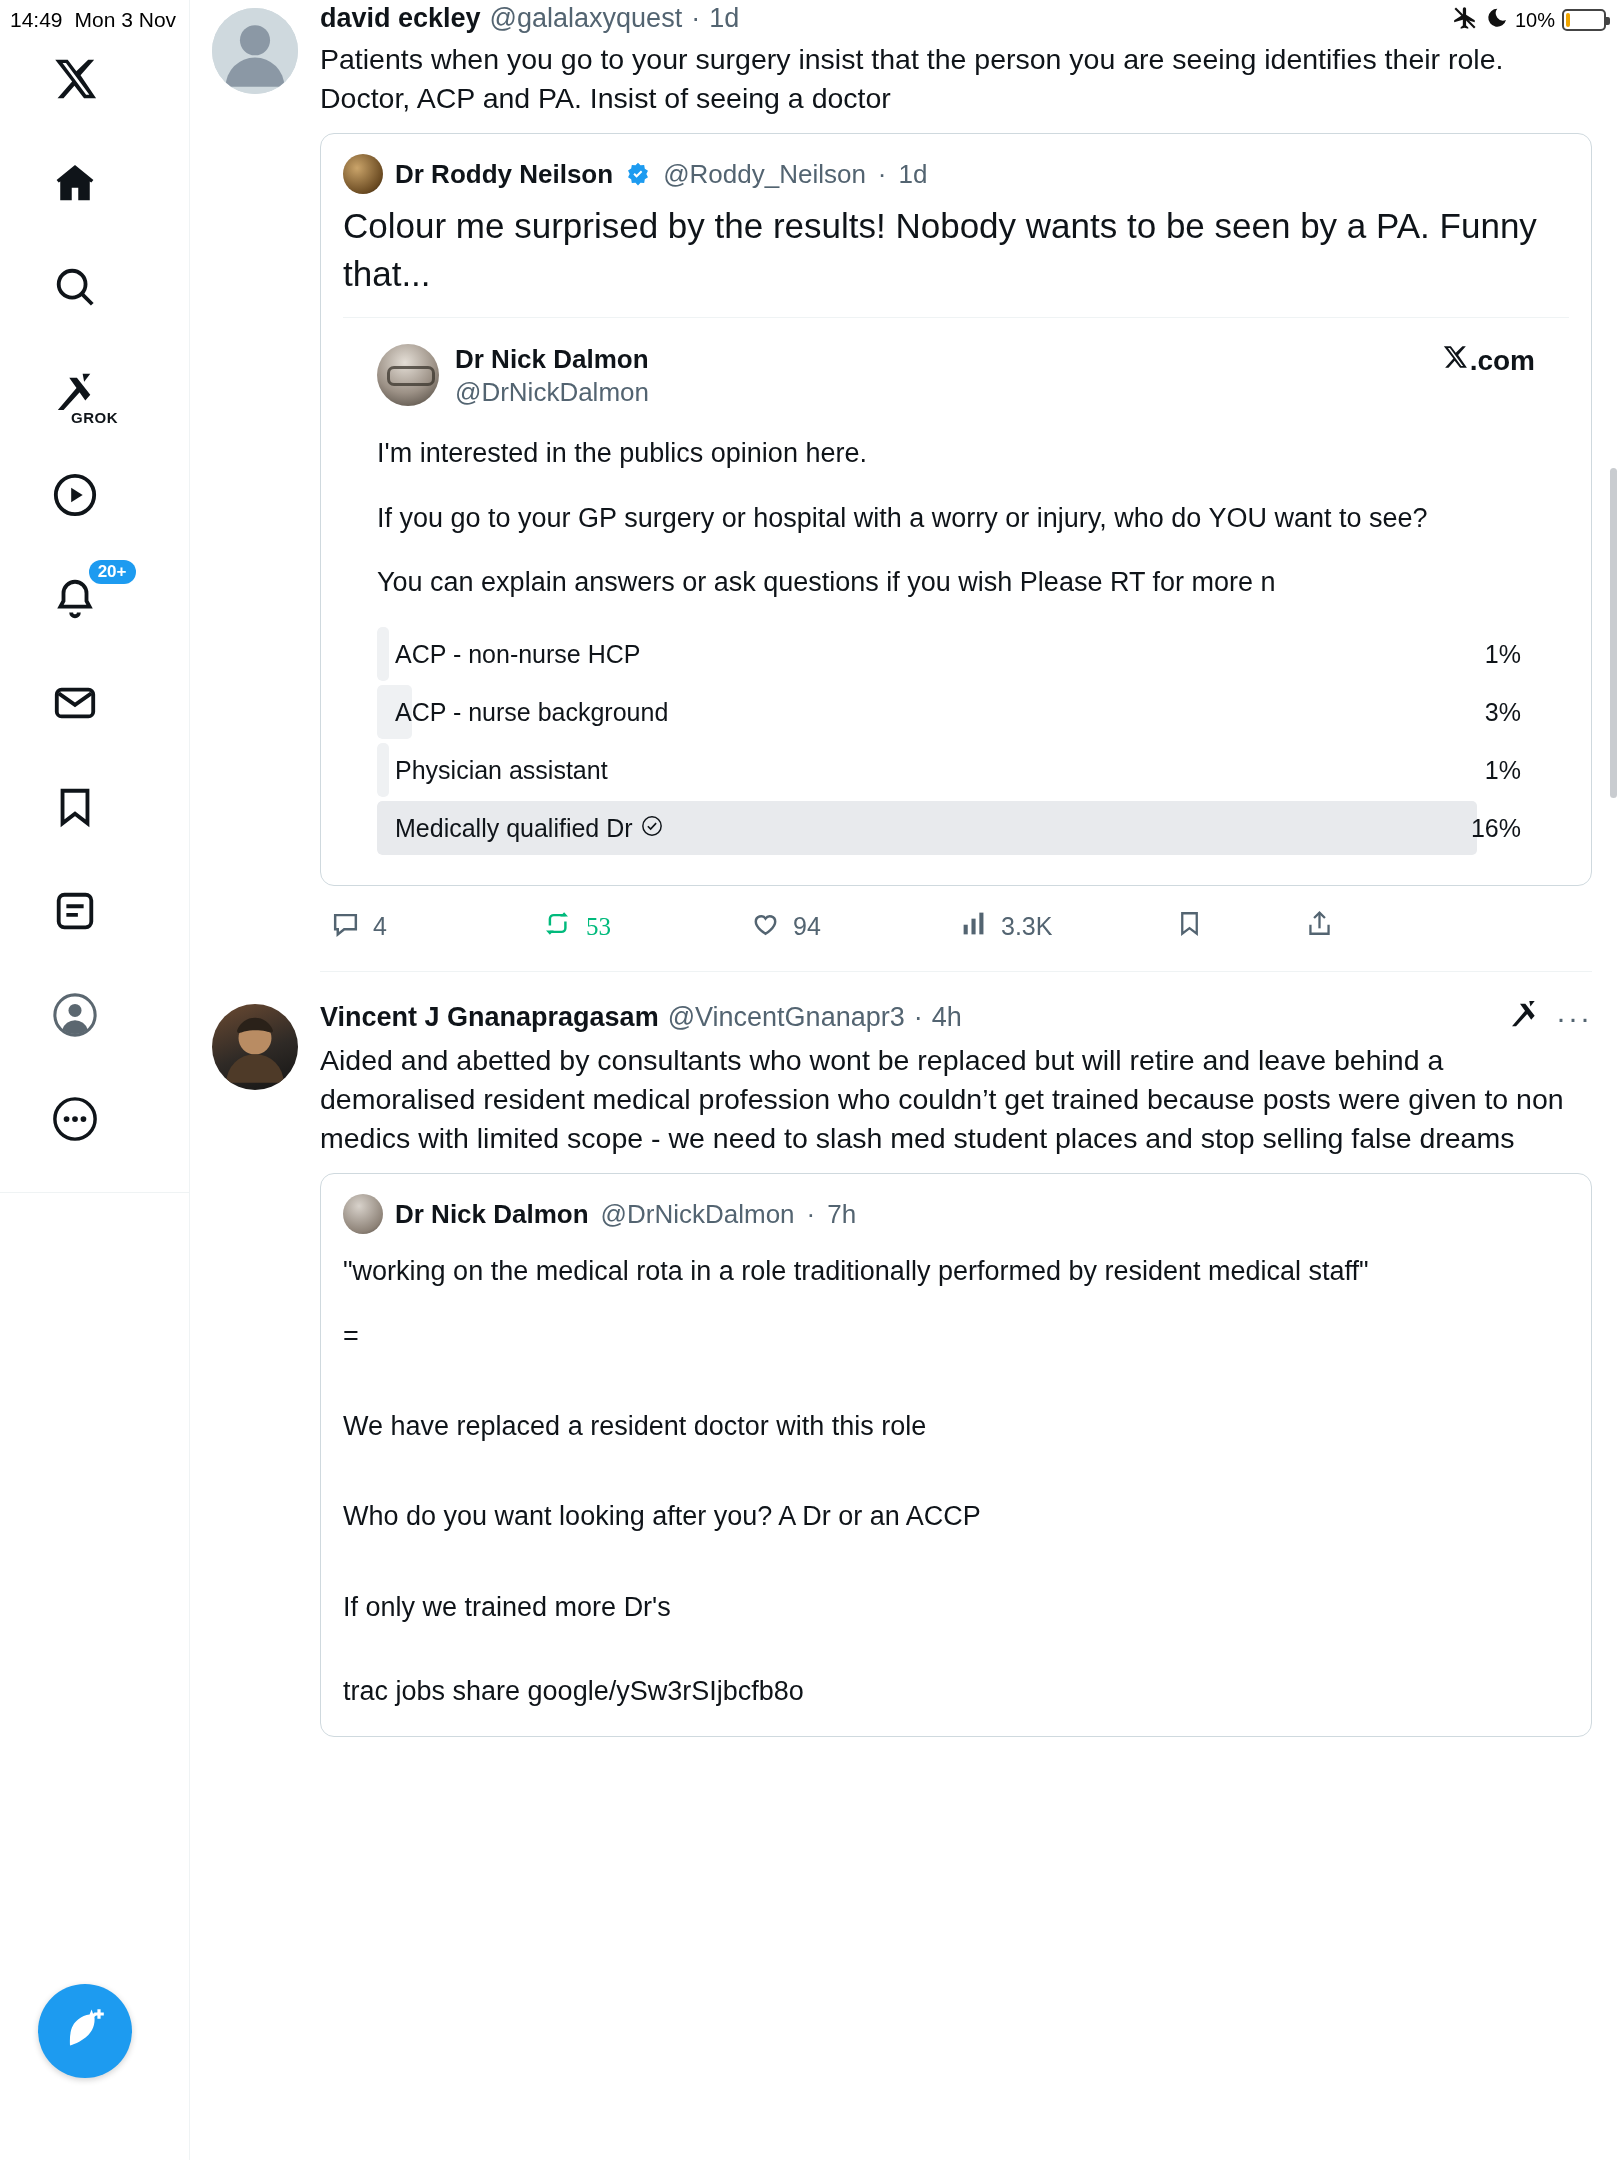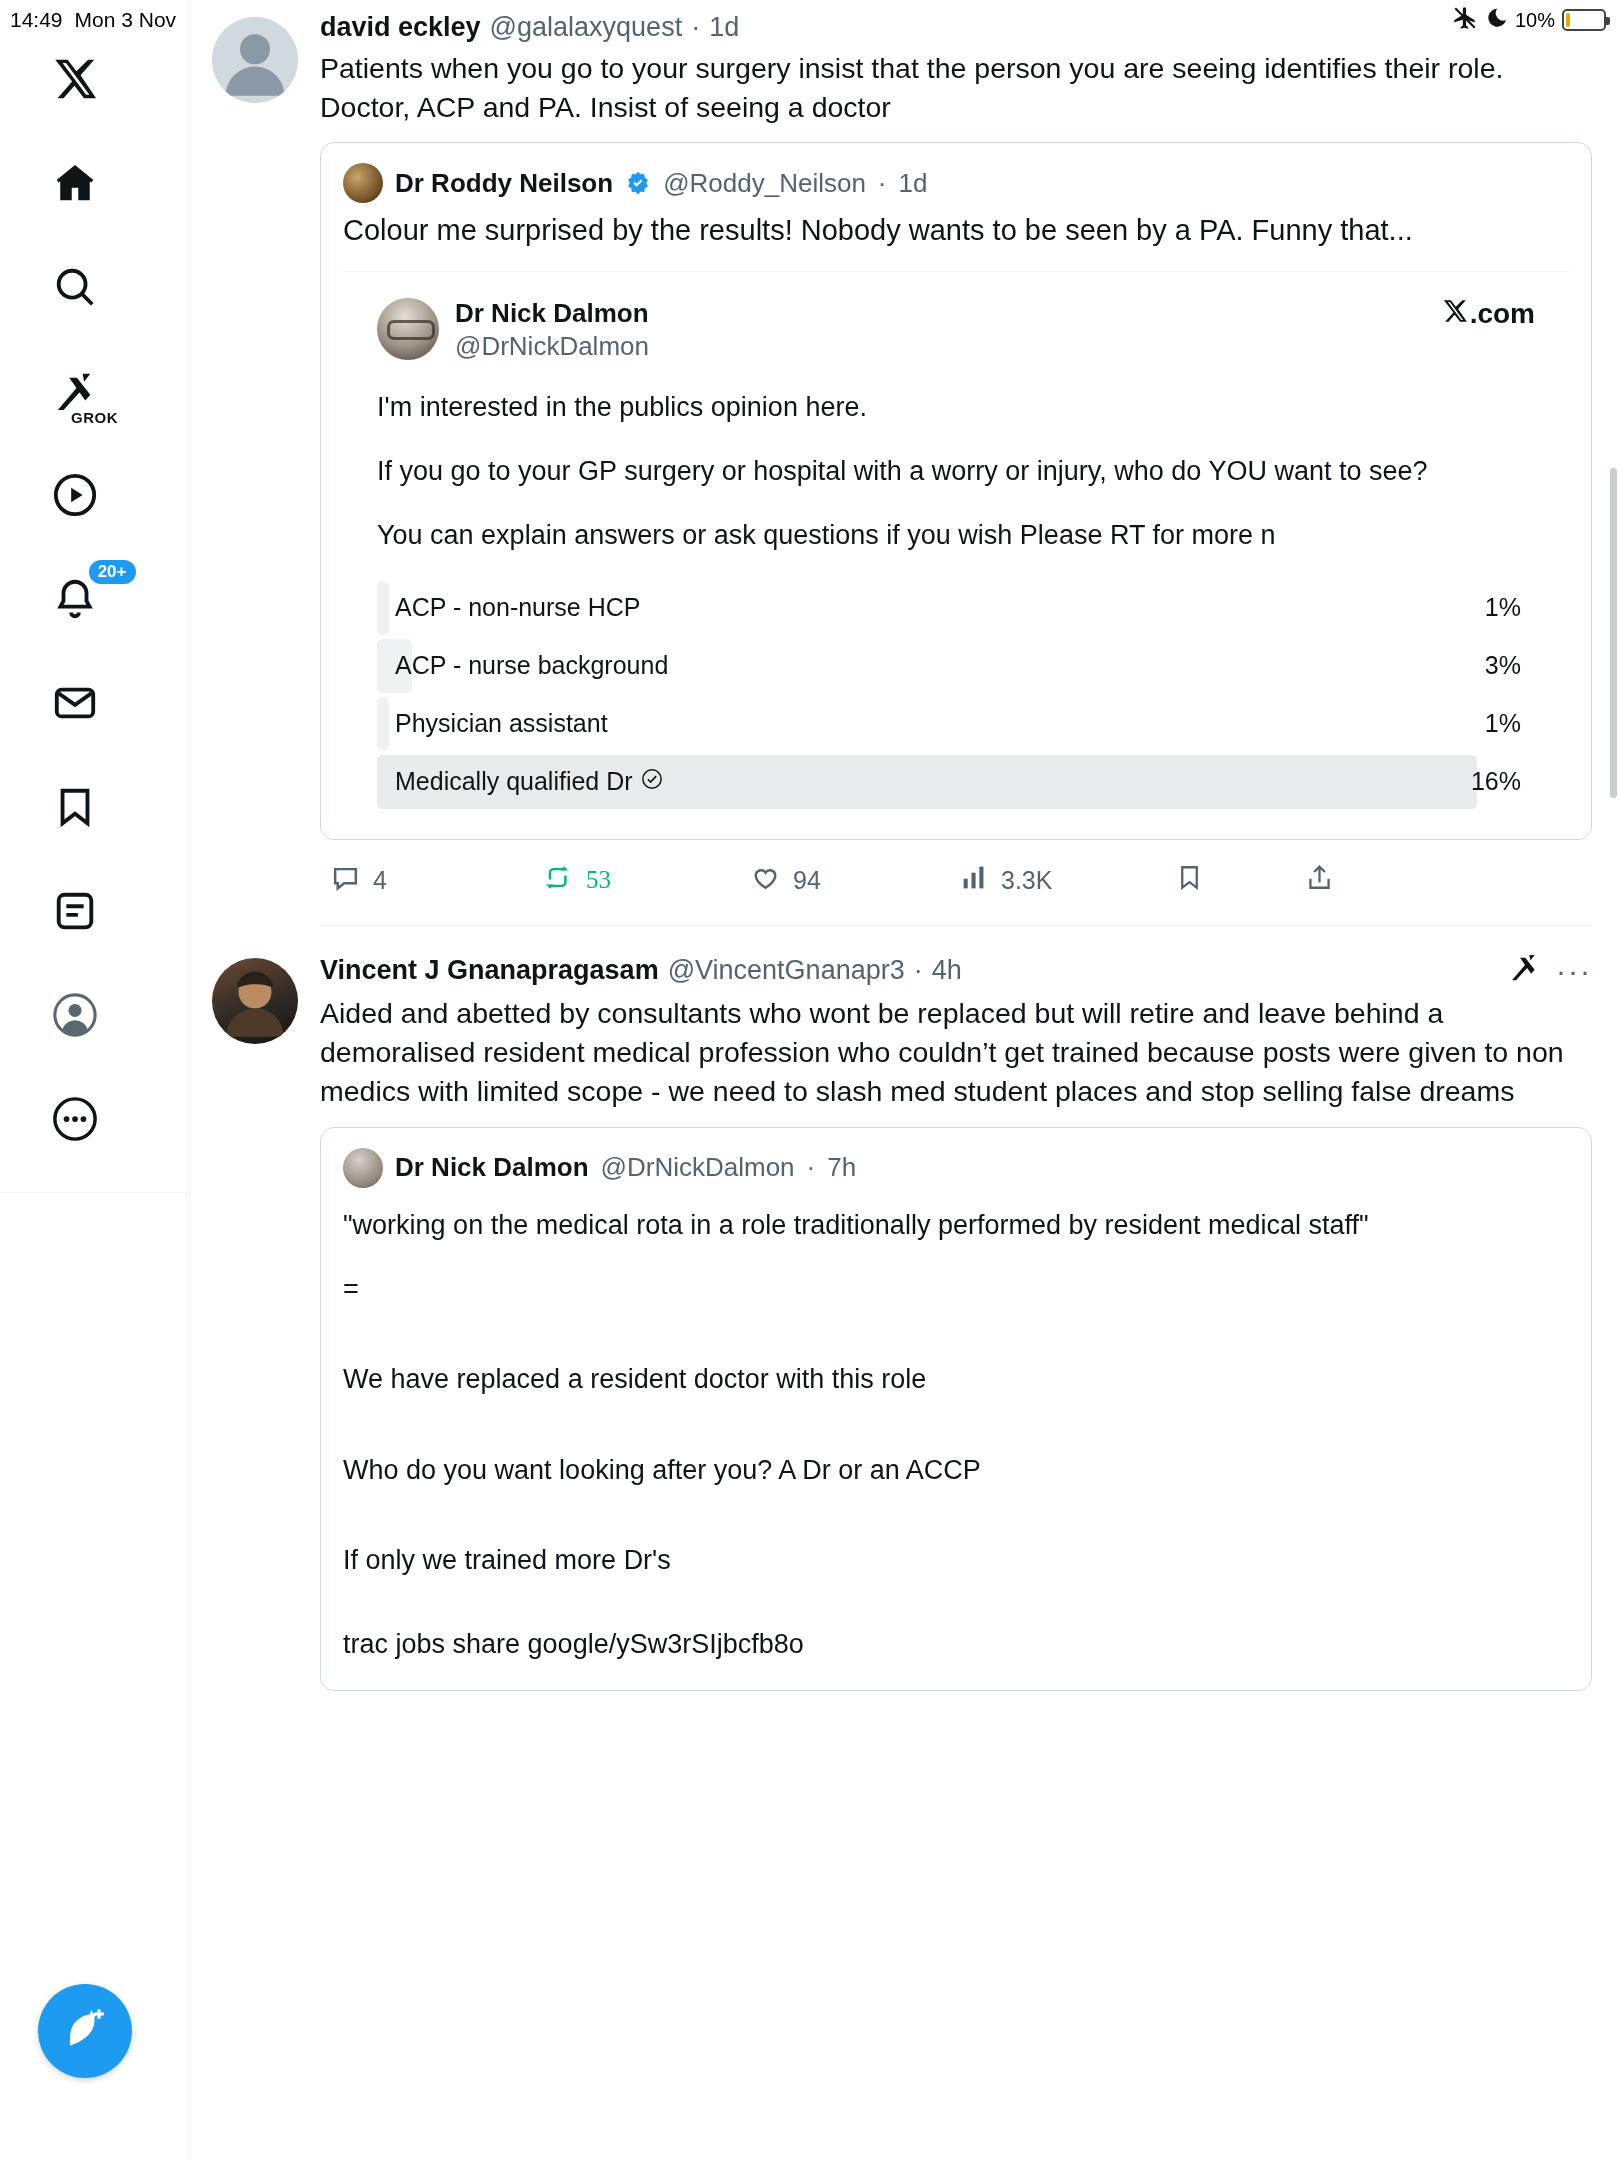--- a/index.html
+++ b/index.html
@@ -96,21 +96,21 @@
 
   
   .quote-card {
     margin: 16px 0 0 0; border: 1px solid #cfd9de; border-radius: 14px; overflow: hidden;
   }
   .quote-head { display: flex; align-items: center; gap: 12px; padding: 20px 22px 0 22px; font-size: 26px; }
   .qavatar { width: 40px; height: 40px; border-radius: 50%; flex: 0 0 40px; }
   .qavatar.roddy { background: radial-gradient(circle at 35% 35%, #caa46a, #6b4b22 70%, #2b1d0c); }
   .qavatar.nick  { background: radial-gradient(circle at 40% 30%, #d8d2cb, #8e8378 70%, #4c453d); }
   .verified { width: 26px; height: 26px; flex: 0 0 26px; }
-  .quote-text { font-size: 29px; line-height: 1.36; padding: 8px 22px 0 22px; white-space: pre-wrap; }
+  .quote-text { font-size: 35px; line-height: 1.36; padding: 8px 22px 0 22px; white-space: pre-wrap; }
 
   
   .inner-card { margin: 20px 22px 0 22px; border-top: 1px solid #eff3f4; }
   .inner-head { display: flex; align-items: flex-start; padding: 26px 34px 0 34px; }
   .inner-avatar {
     width: 62px; height: 62px; border-radius: 50%; flex: 0 0 62px; margin-right: 16px;
     background: radial-gradient(circle at 45% 30%, #e4ded6 0%, #9c9186 55%, #433c34 100%);
     position: relative; overflow: hidden;
   }
   .inner-avatar::after{
@@ -301,21 +301,21 @@
             <path fill="#fff" d="M18.2 2.1h1.6v1.6h1.6v1.6h-1.6v1.6h-1.6V5.3h-1.6V3.7h1.6z"></path>
           </svg>
       </span>
     </div>
   </div>
 
   <div class="main">
 
     <div class="scrollbar"></div>
 
-    <div class="tweet" style="padding-top:11px">
+    <div class="tweet" style="padding-top:2px">
       <div class="avatar-col">
         <div class="avatar">
           <svg width="86" height="86" viewBox="0 0 24 24">
               <rect width="24" height="24" fill="#cfd9de"></rect>
               <circle cx="12" cy="9" r="4.2" fill="#8b98a5"></circle>
               <path fill="#8b98a5" d="M3.8 22a8.2 8.2 0 0 1 16.4 0z"></path>
             </svg>
         </div>
       </div>
       <div class="body-col">

